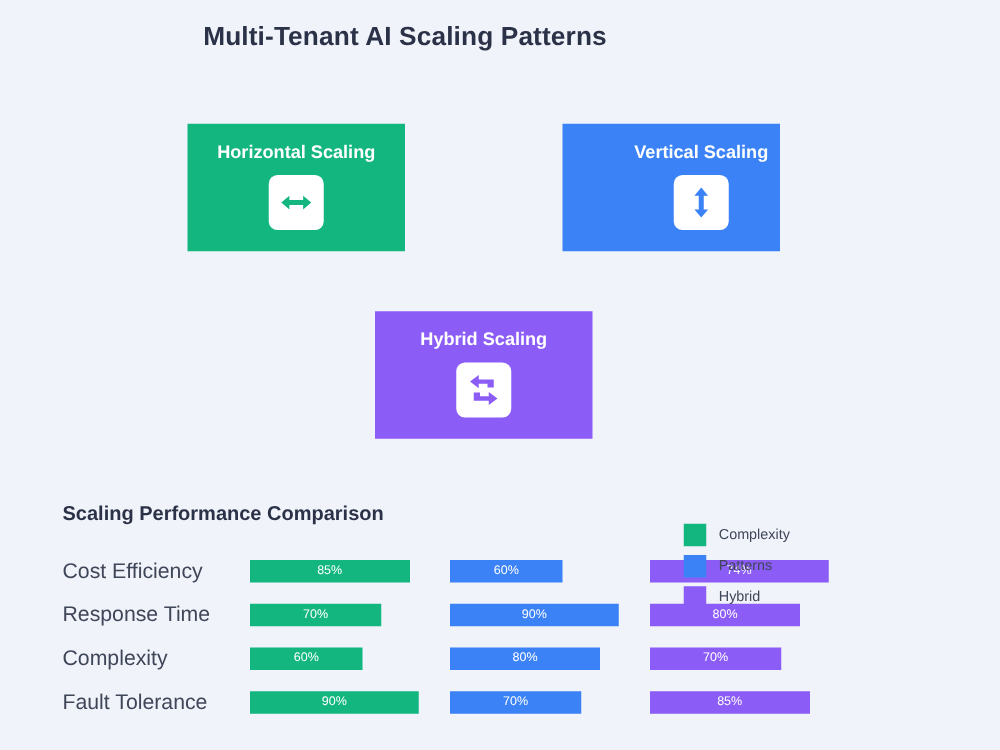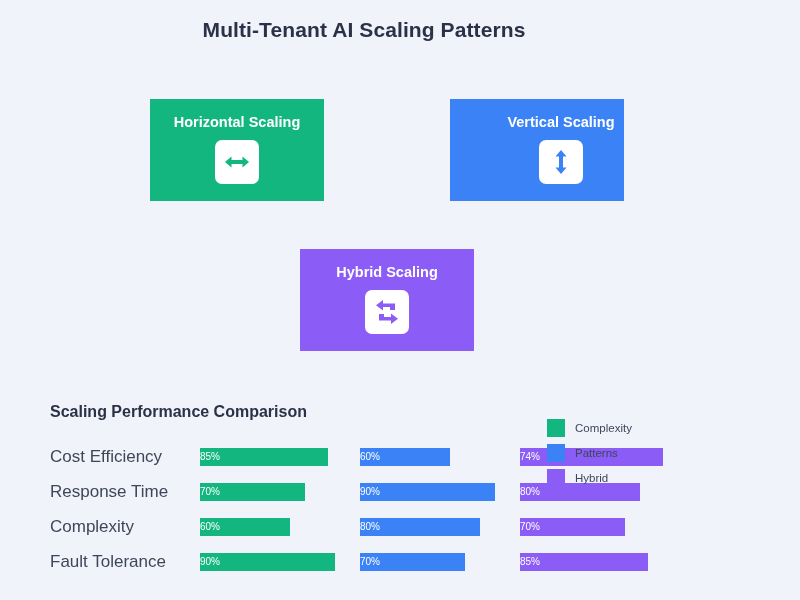--- a/index.html
+++ b/index.html
@@ -18,21 +18,20 @@
   #page-title {
     position: absolute;
     top: 18px;
     left: 0;
     width: 648px;
     text-align: center;
     font-size: 21px;
     font-weight: bold;
     color: #2b3147;
     letter-spacing: 0.1px;
-    padding-left: 40px;
   }
 
   
   .pattern-card {
     position: absolute;
     width: 174px;
     height: 102px;
     box-sizing: border-box;
     padding-top: 15px;
     text-align: center;
@@ -89,20 +88,21 @@
     color: #3f4658;
     line-height: 18px;
   }
   .bar {
     position: absolute;
     top: 0;
     height: 18px;
     color: #ffffff;
     font-size: 10px;
     line-height: 18px;
+    text-align: center;
     white-space: nowrap;
   }
   .bar-h { background: #13b67f; left: 150px; }
   .bar-v { background: #3b82f6; left: 310px; }
   .bar-y { background: #8b5cf6; left: 470px; }
 
   
   #legend {
     position: absolute;
     left: 547px;

